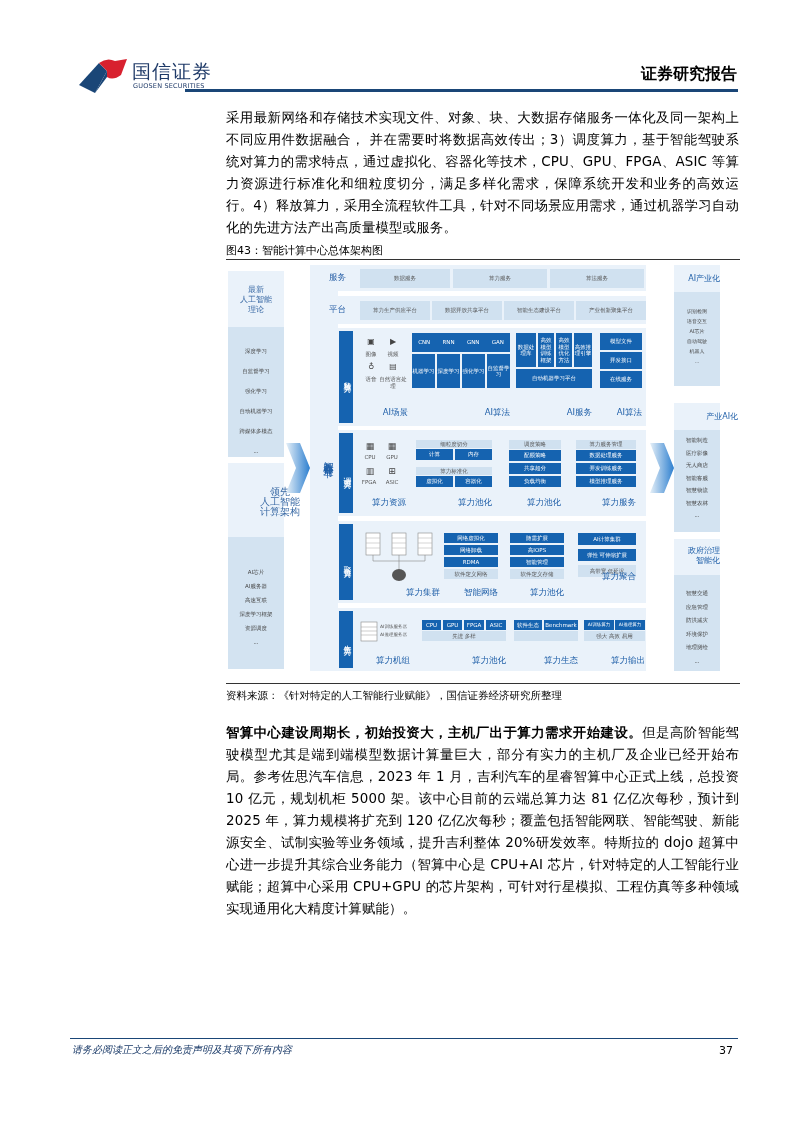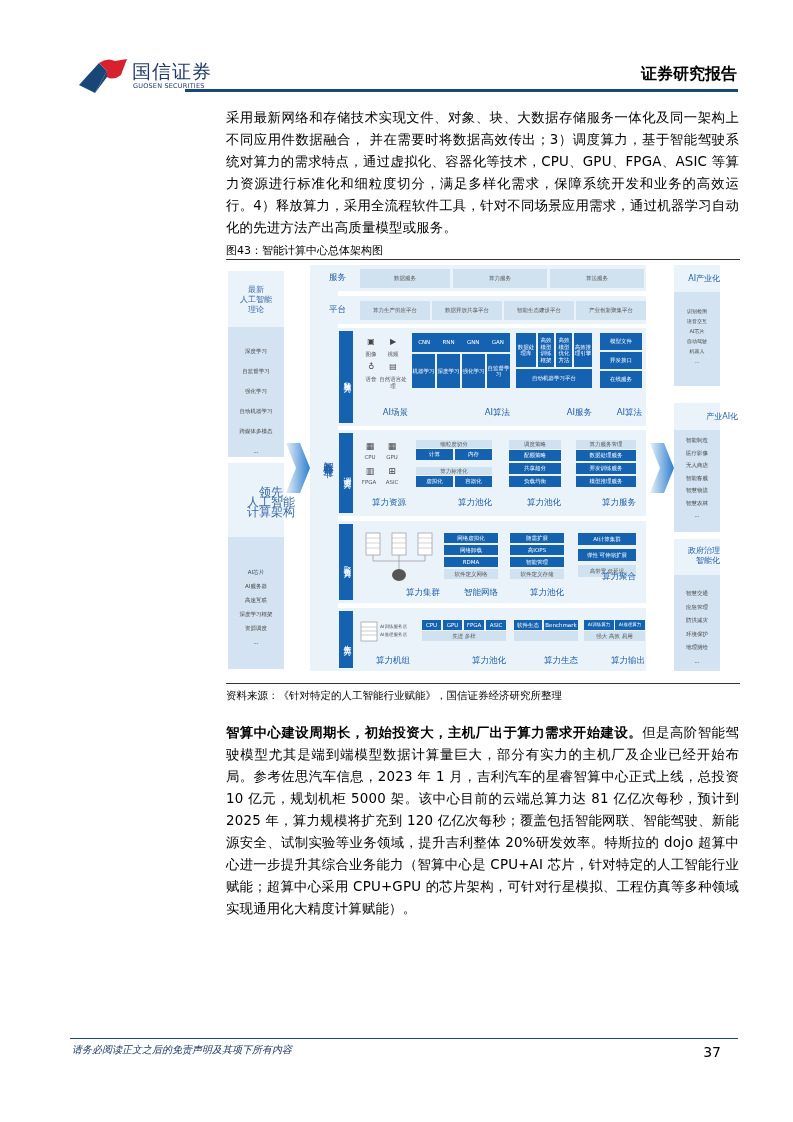--- a/index.html
+++ b/index.html
@@ -16,21 +16,21 @@
 #p1{top:107px}
 #fig-title{left:226px;top:243px;font-size:11px}
 #fig-line{left:226px;top:259px;width:514px;height:1px;background:#333}
 #src-line{left:226px;top:683px;width:514px;height:1px;background:#333}
 #src{left:226px;top:689px;font-size:10.5px}
 #p2{top:722px}
 #p2 b{font-weight:bold}
 
 #ftr-line{left:70px;top:1038px;width:668px;height:1px;background:#1a4677}
 #ftr-note{left:72px;top:1043px;font-size:10px;font-style:italic;color:#1a3a68}
-#page-no{right:72px;top:1044px;font-size:14px}
+#page-no{right:60px;top:1044px;font-size:11px}
 
 #diagram{left:226px;top:263px;width:514px;height:416px;font-size:6px}
 .pl{position:absolute;background:#eaf2fa}
 .pl-mid{position:absolute;background:#d3e3f1}
 .c{position:absolute;text-align:center;color:#3a6aa5}
 .blue{position:absolute;background:#1563b0;color:#fff;text-align:center;display:flex;align-items:center;justify-content:center;font-size:5.5px;line-height:6.5px}
 .lb{position:absolute;background:#d0e1f0;color:#555;text-align:center;display:flex;align-items:center;justify-content:center;font-size:5.5px}
 .vbar{position:absolute;background:#1563b0;color:#fff;font-size:8px;writing-mode:vertical-rl;display:flex;align-items:center;justify-content:center;letter-spacing:1px}
 .lab{position:absolute;color:#1f5fa8;font-size:8.5px;text-align:right}
 .tiny{position:absolute;color:#555;font-size:5.5px;text-align:center}
@@ -66,21 +66,21 @@
     <div class="lst" style="left:0;top:14px;width:56px;line-height:20px">
       <div>深度学习</div>
       <div>自监督学习</div>
       <div>强化学习</div>
       <div>自动机器学习</div>
       <div>跨媒体多模态</div>
       <div>...</div>
     </div>
   </div>
   <div class="pl" style="left:2px;top:200px;width:56px;height:74px">
-    <div class="c" style="left:7px;top:24px;width:72px;font-size:12px;line-height:10px;white-space:pre-line">领先
+    <div class="c" style="left:16px;top:24px;width:72px;font-size:10px;line-height:10px;white-space:pre-line">领先
 人工智能
 计算架构</div>
   </div>
   <div class="pl-mid" style="left:2px;top:274px;width:56px;height:132px">
     <div class="lst" style="left:0;top:28px;width:56px">
       <div>AI芯片</div>
       <div>AI服务器</div>
       <div>高速互联</div>
       <div>深度学习框架</div>
       <div>资源调度</div>

